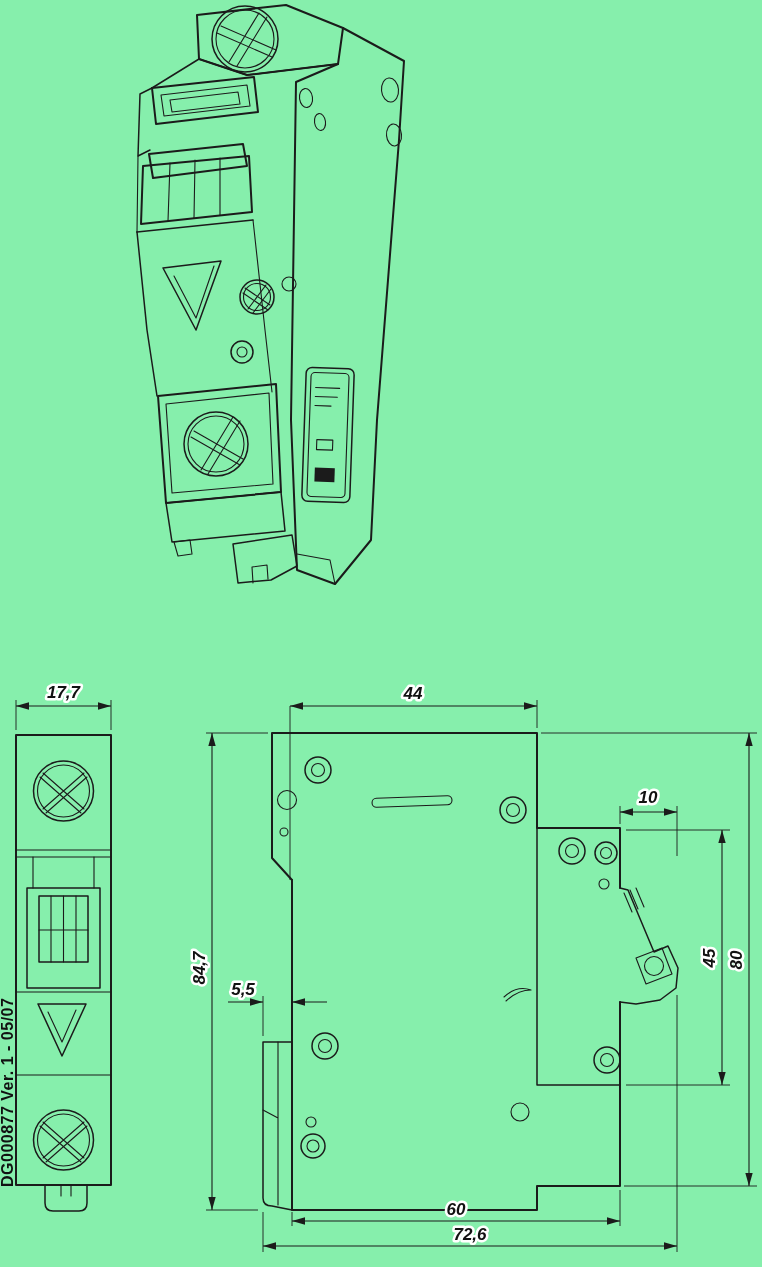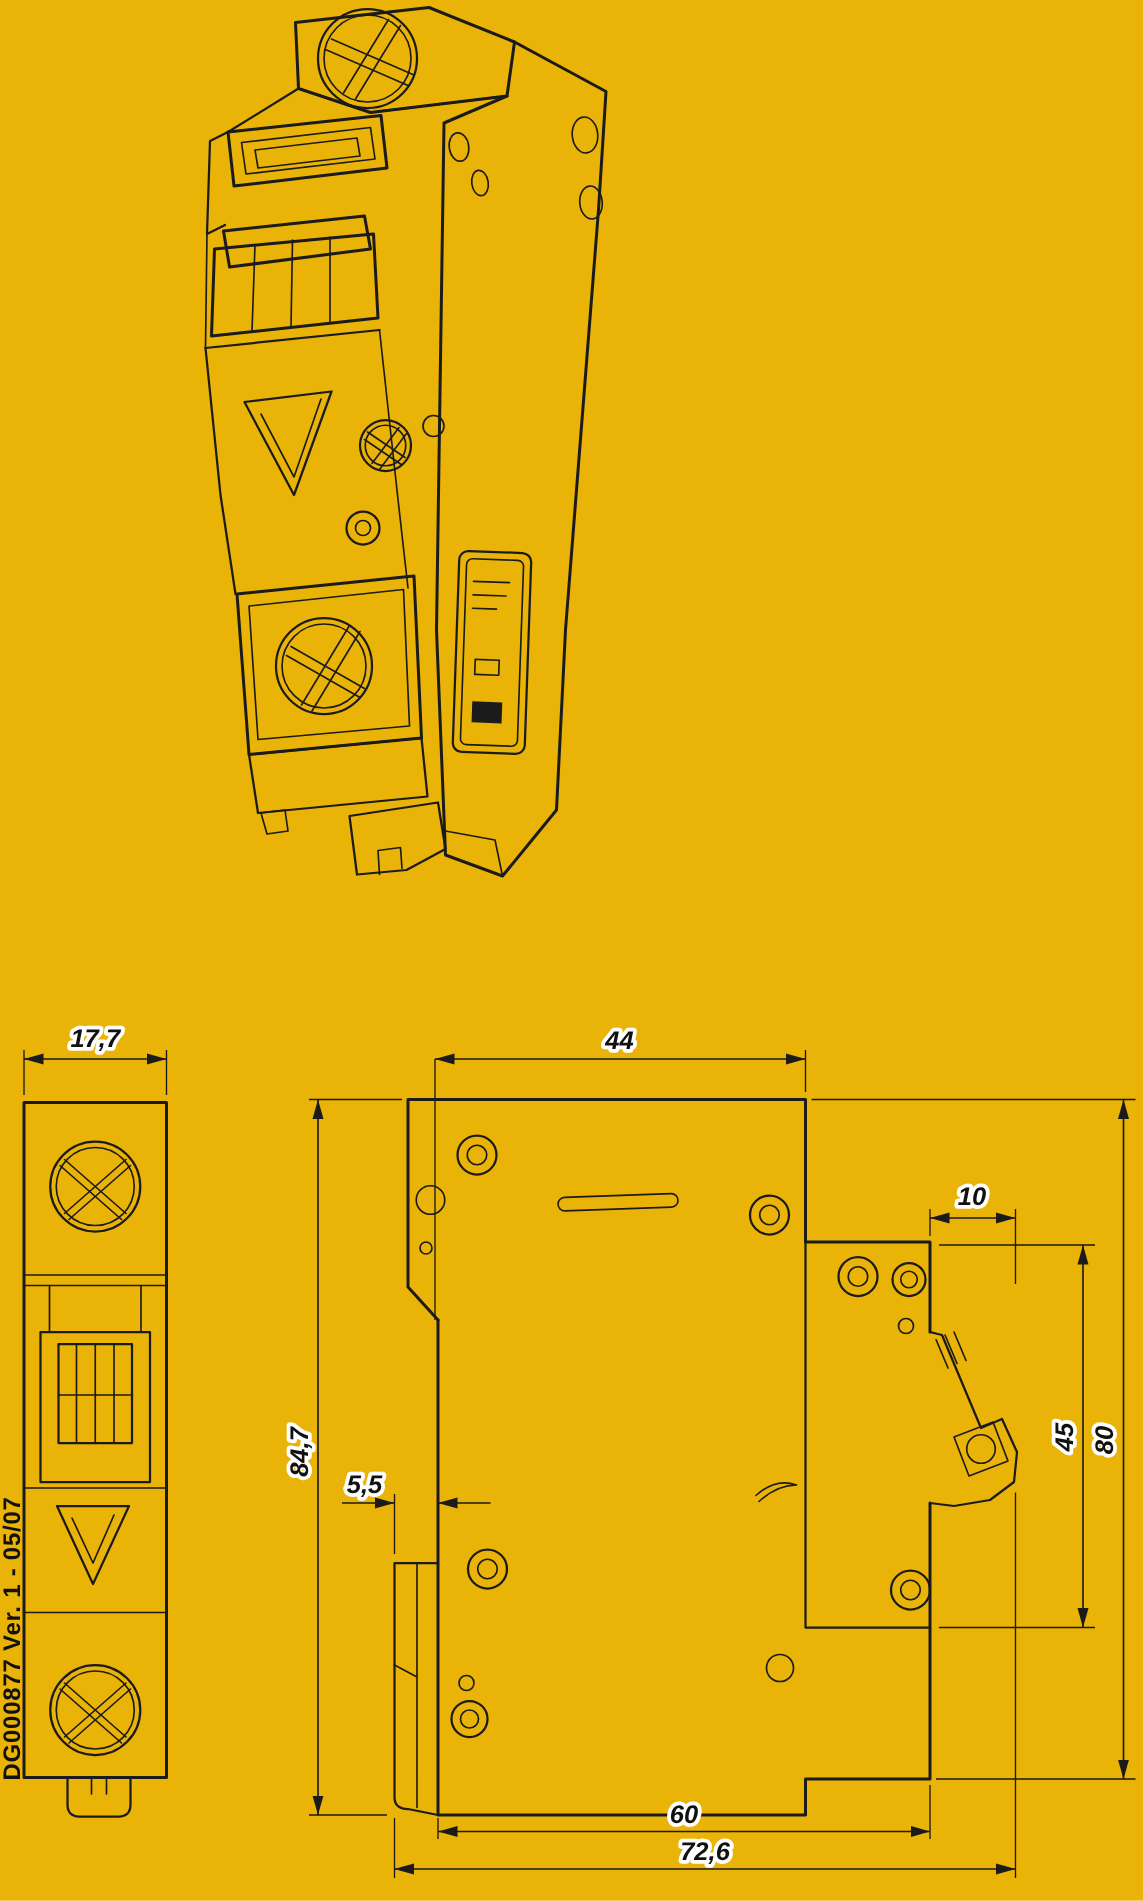--- a/index.html
+++ b/index.html
@@ -1,17 +1,17 @@
 <!DOCTYPE html>
 <html><head>
 <meta charset="utf-8">
 <style>
   html,body{margin:0;padding:0;}
   body{width:762px;height:1267px;background:#ffffff;overflow:hidden;}
-  .sheet{position:relative;width:762px;height:1267px;background:#eab308;}
+  .sheet{position:relative;width:762px;height:1267px;background:#86efac;}
   svg{display:block;}
   .ol{fill:none;stroke:#1b1b1b;stroke-width:2;stroke-linejoin:round;stroke-linecap:round;}
   .md{fill:none;stroke:#1b1b1b;stroke-width:1.5;stroke-linejoin:round;stroke-linecap:round;}
   .fn{fill:none;stroke:#1b1b1b;stroke-width:1.1;stroke-linejoin:round;stroke-linecap:round;}
   .thin{fill:none;stroke:#1b1b1b;stroke-width:0.9;}
   .dimline{fill:none;stroke:#1b1b1b;stroke-width:1.1;}
   .dark{fill:#1b1b1b;stroke:none;}
   .dim-label{font:italic bold 17px "Liberation Sans", sans-serif;fill:#111111;
              paint-order:stroke;stroke:#ffffff;stroke-width:5px;stroke-linejoin:round;}
   .dwg-num{font:bold 16px "Liberation Sans", sans-serif;fill:#111111;letter-spacing:0.5px;}

